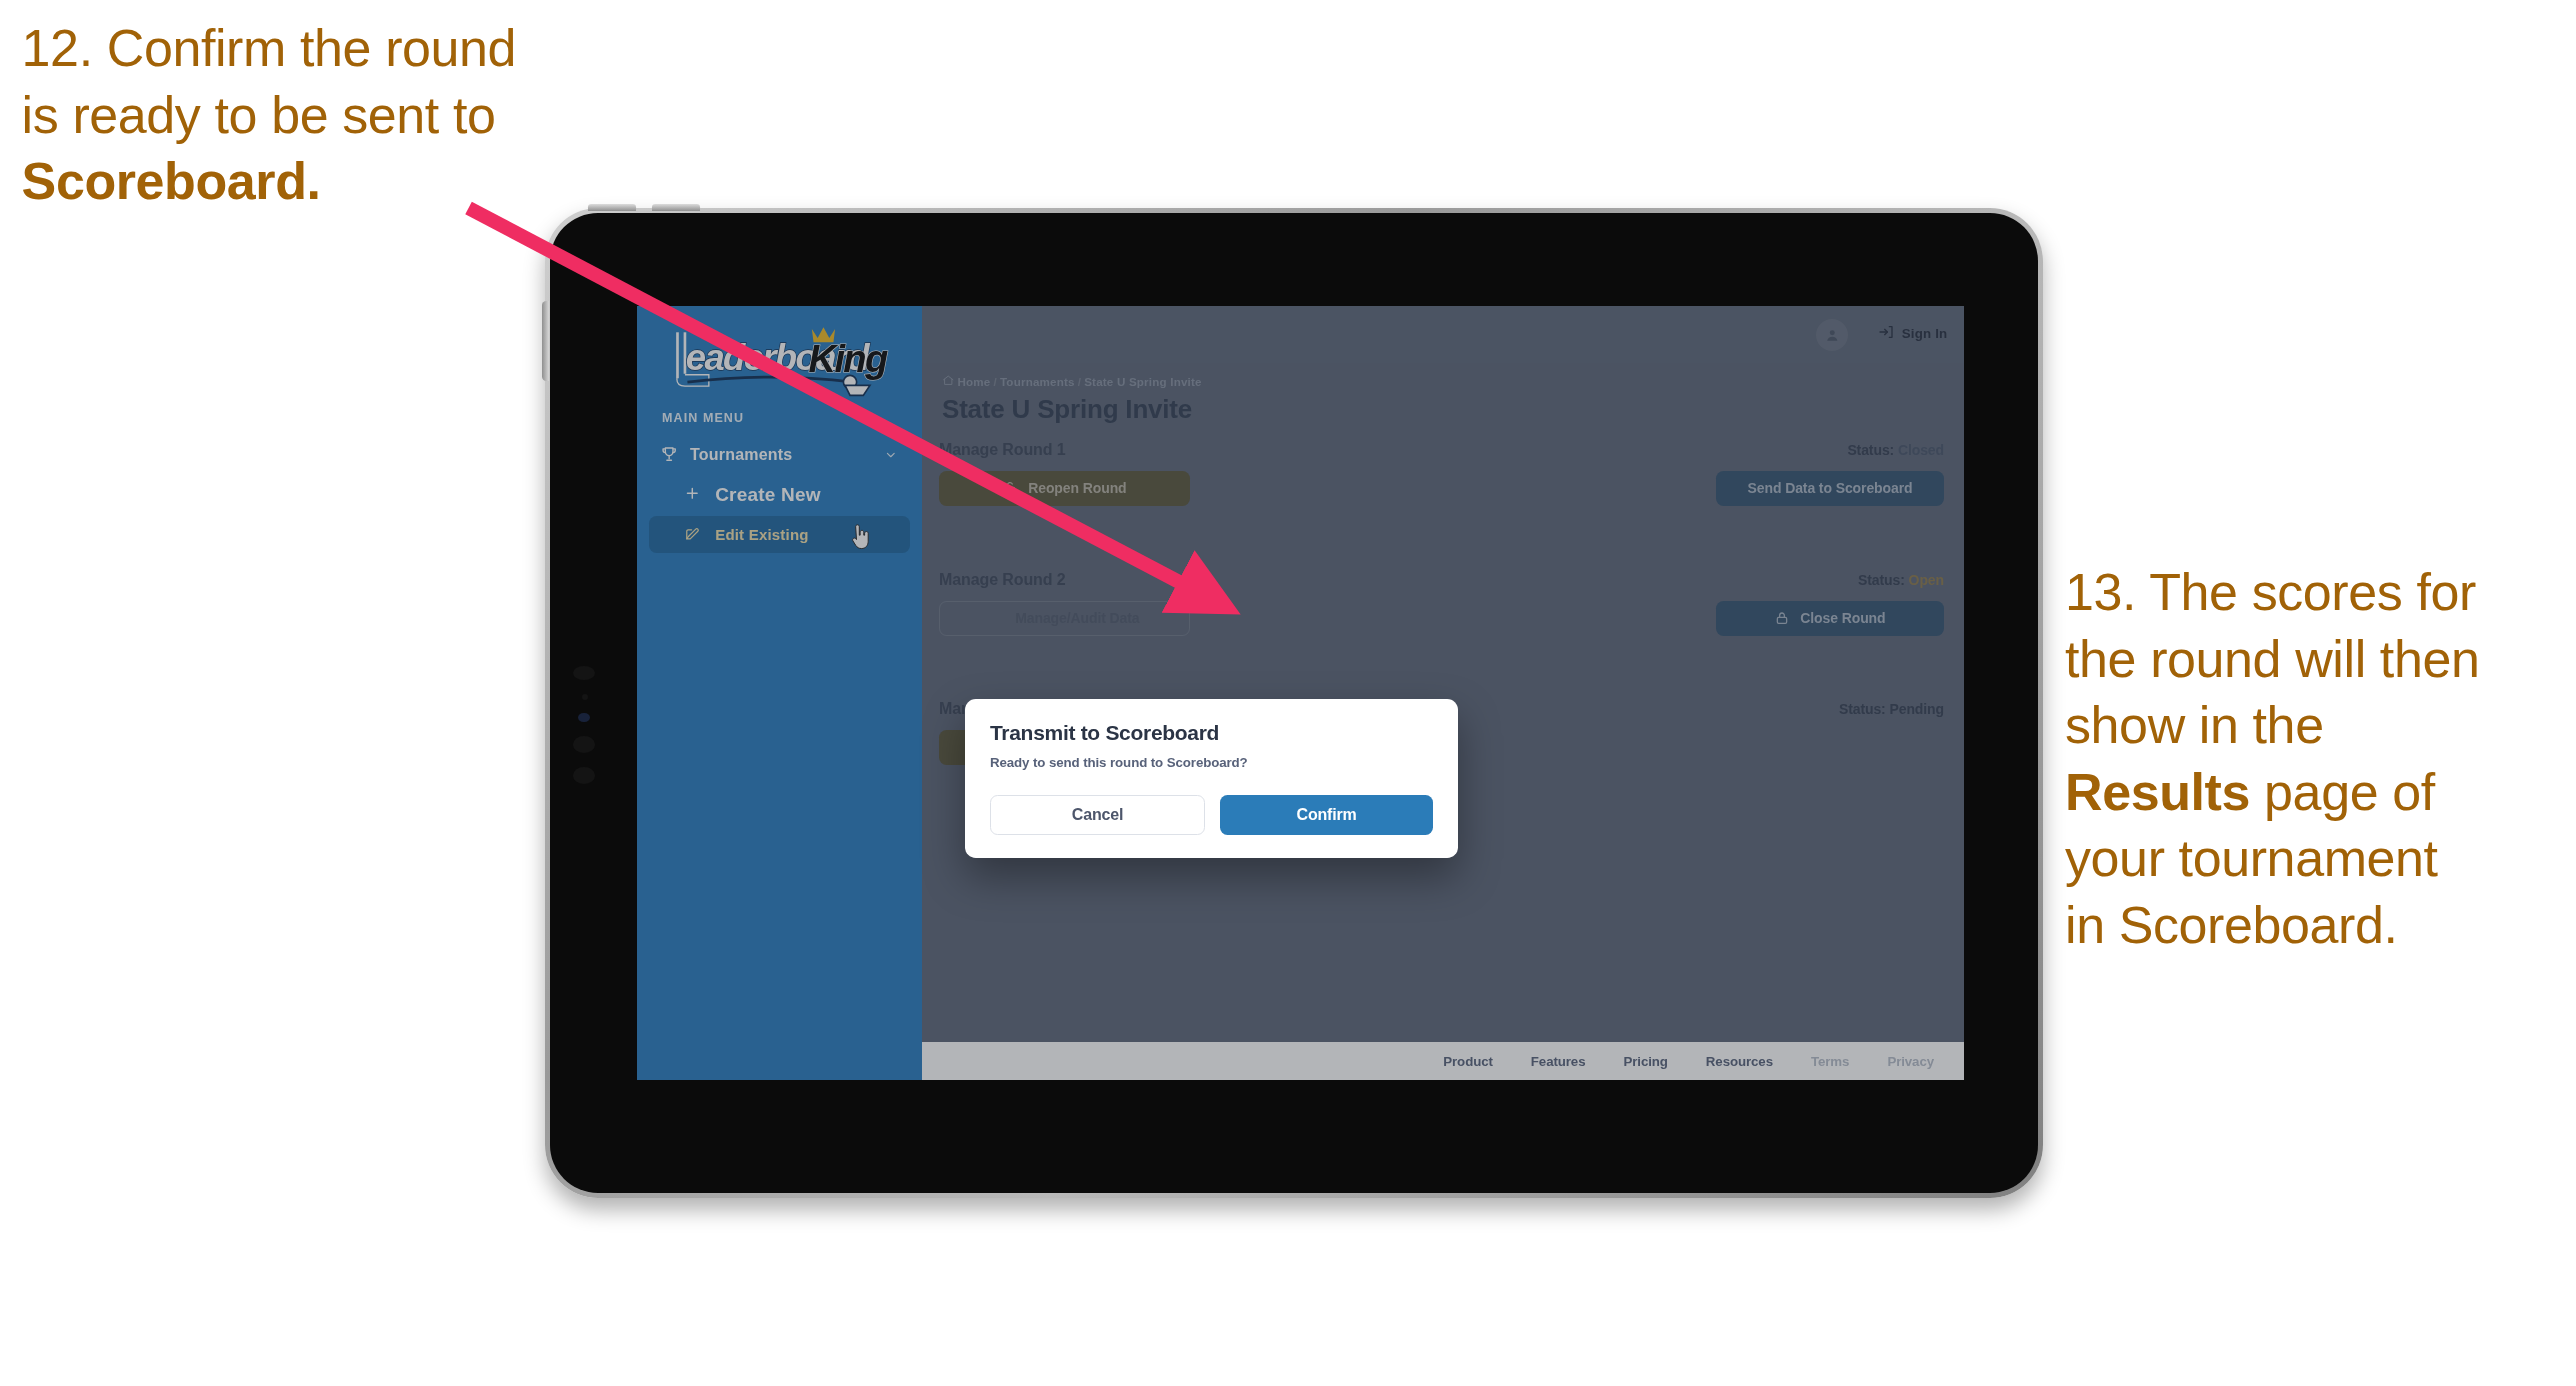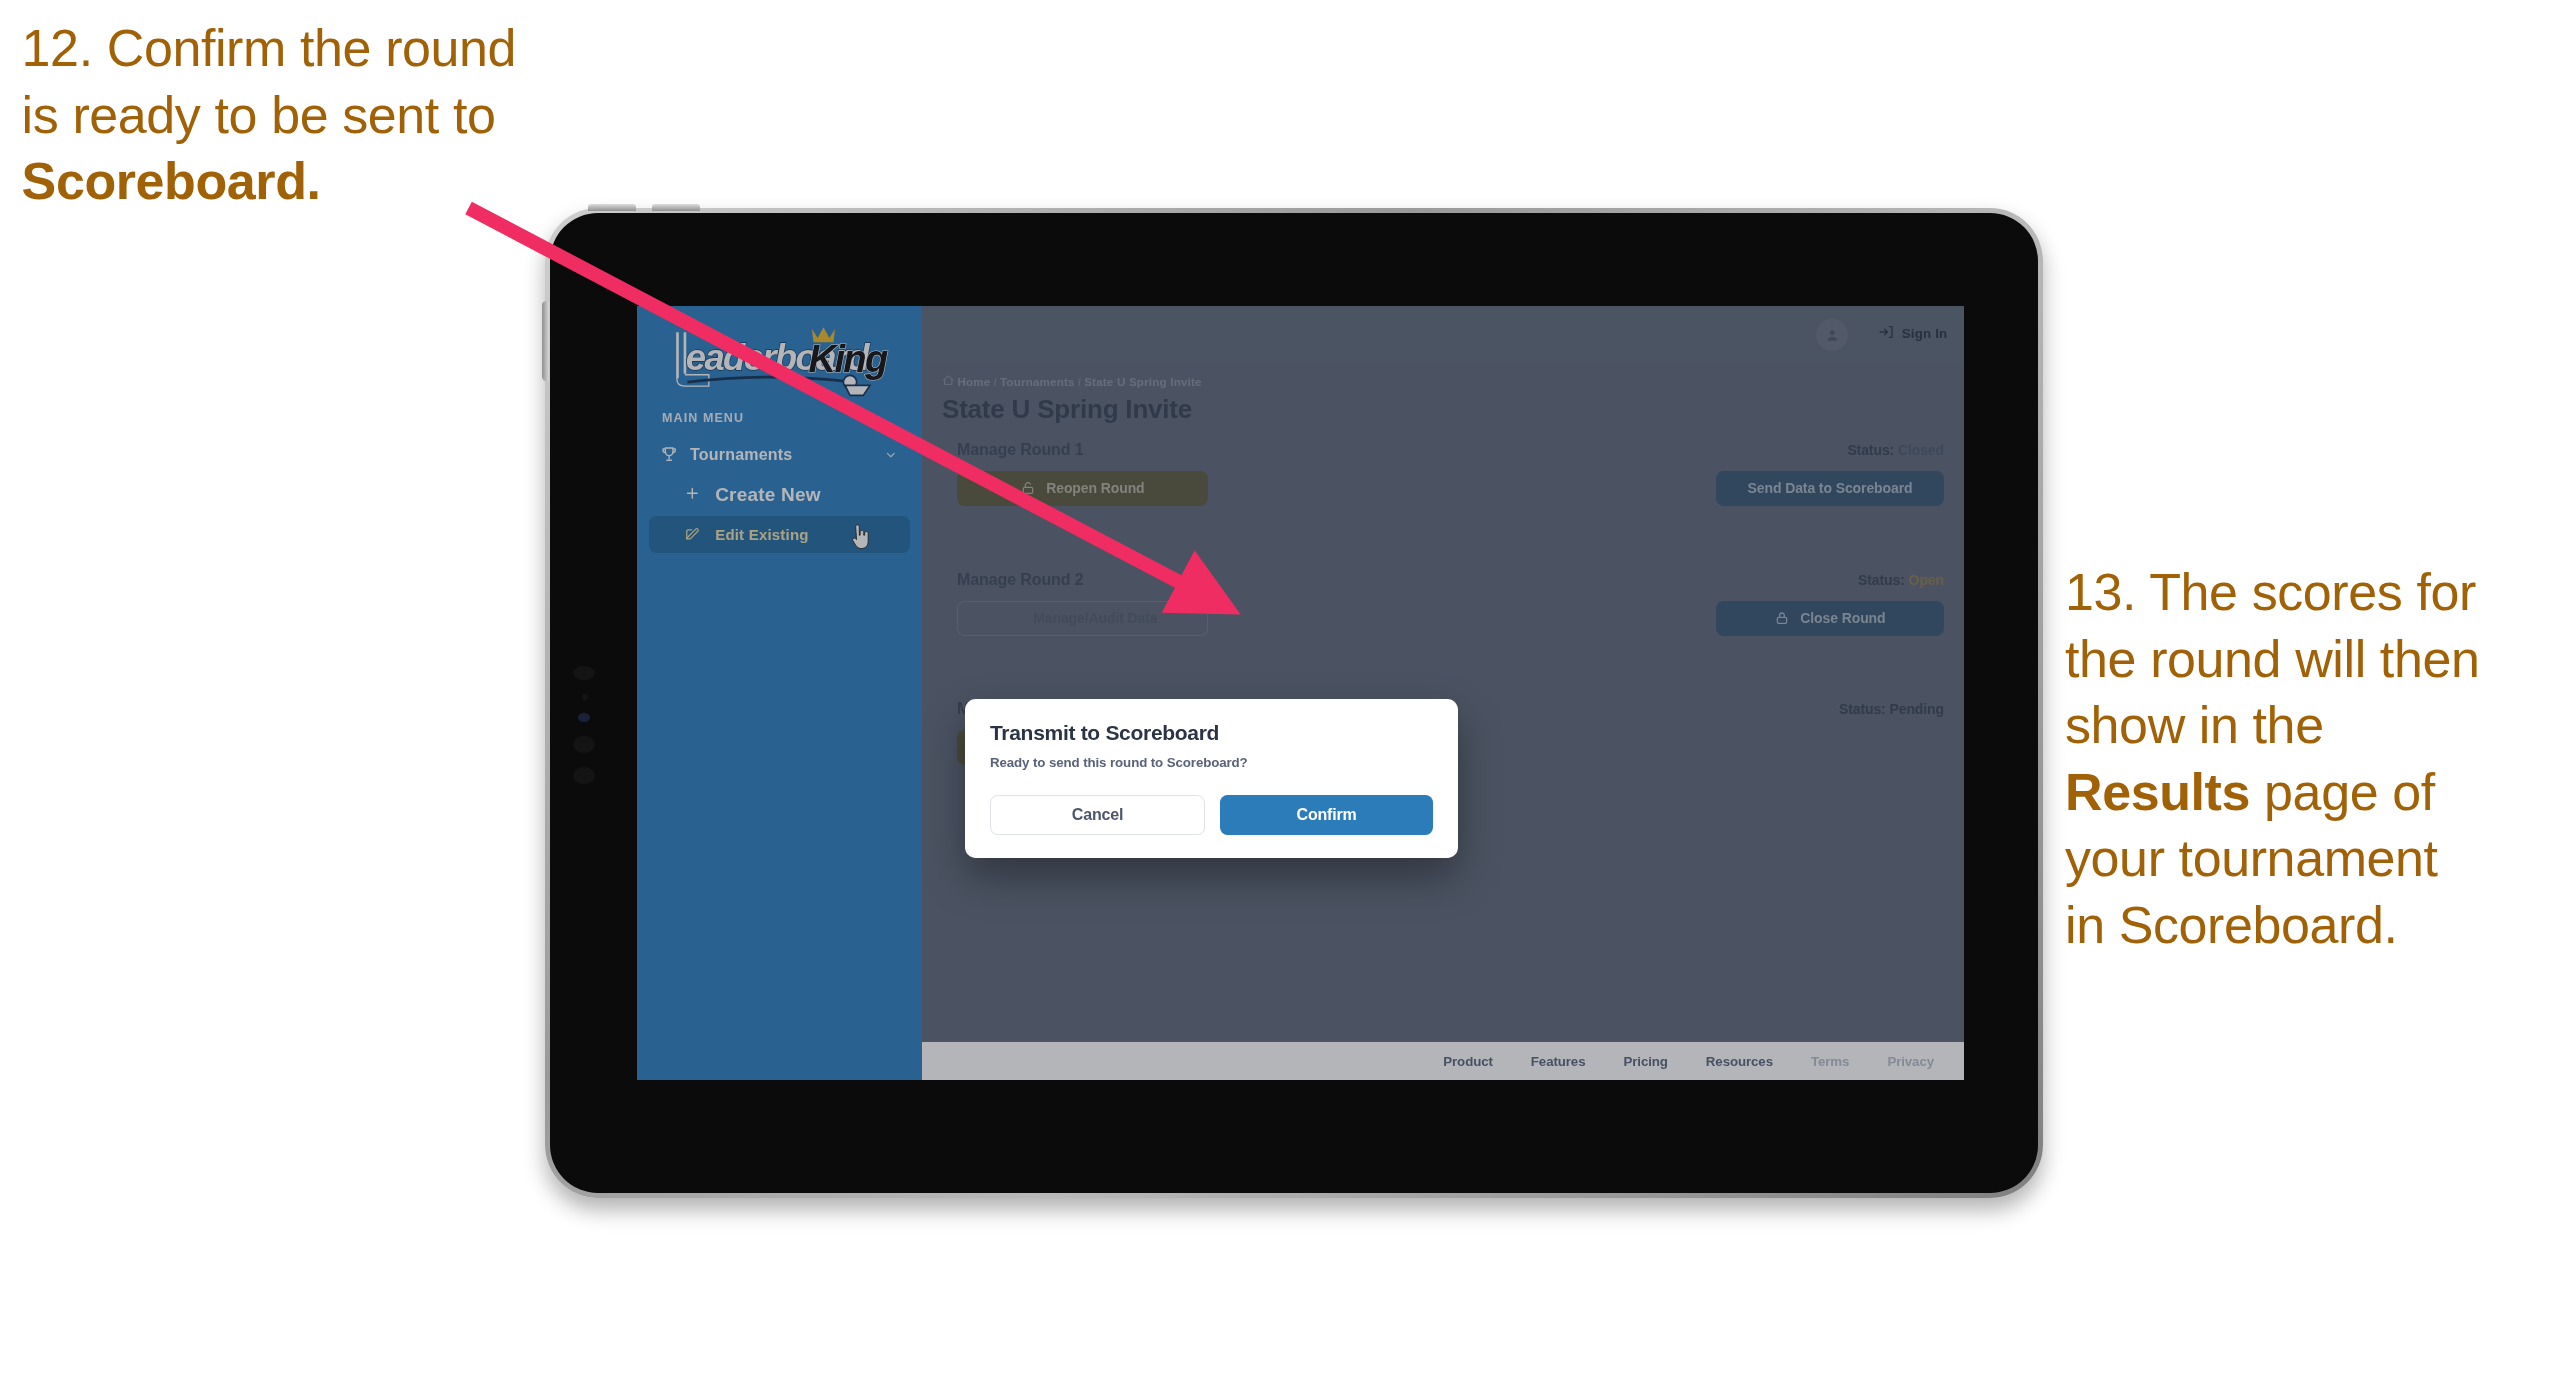--- a/index.html
+++ b/index.html
@@ -117,21 +117,21 @@
     position: absolute; left: 20px; top: 68px;
     display: flex; align-items: center; gap: 3px;
     font-size: 11.6px; color: #8b94a4; letter-spacing:0.2px; font-weight:600;
   }
   #breadcrumb .sep { color:#7d8594; }
   #page-title {
     position: absolute; left: 20px; top: 88px;
     font-size: 26px; font-weight: 700; color:#39455a; letter-spacing:-0.2px;
   }
 
-  .round-block { position: absolute; left: 35px; right: 20px; }
+  .round-block { position: absolute; left: 17px; right: 20px; }
   #round-1 { top: 135px; }
   #round-2 { top: 265px; }
   #round-3 { top: 394px; }
 
   .round-head { position: relative; height: 21.6px; }
   .round-title { position:absolute; left:0; top:0; font-size:16px; font-weight:700; color:#424c60; letter-spacing:-0.1px; }
   .round-status { position:absolute; right:0; top:0.8px; font-size:14px; font-weight:700; color:#3c465a; letter-spacing:-0.1px; }
   .round-status .val-closed  { color:#4e5a70; }
   .round-status .val-open    { color:#8f7d52;margin-top:28px; }
   .round-status .val-pending { color:#3c465a; }

